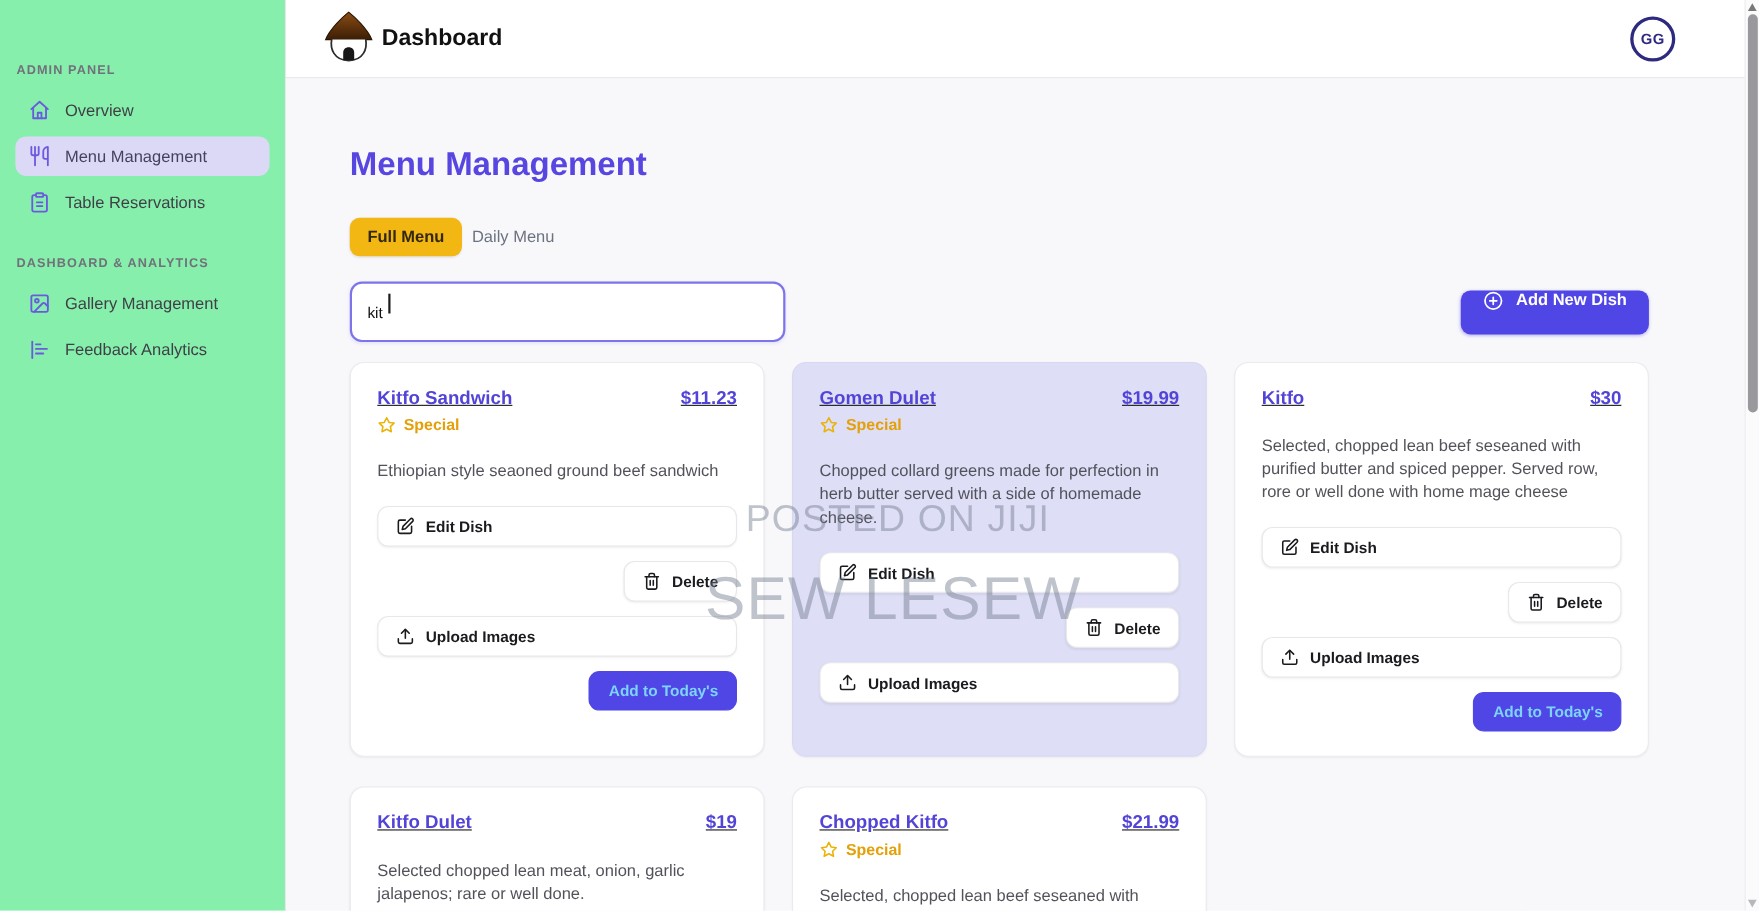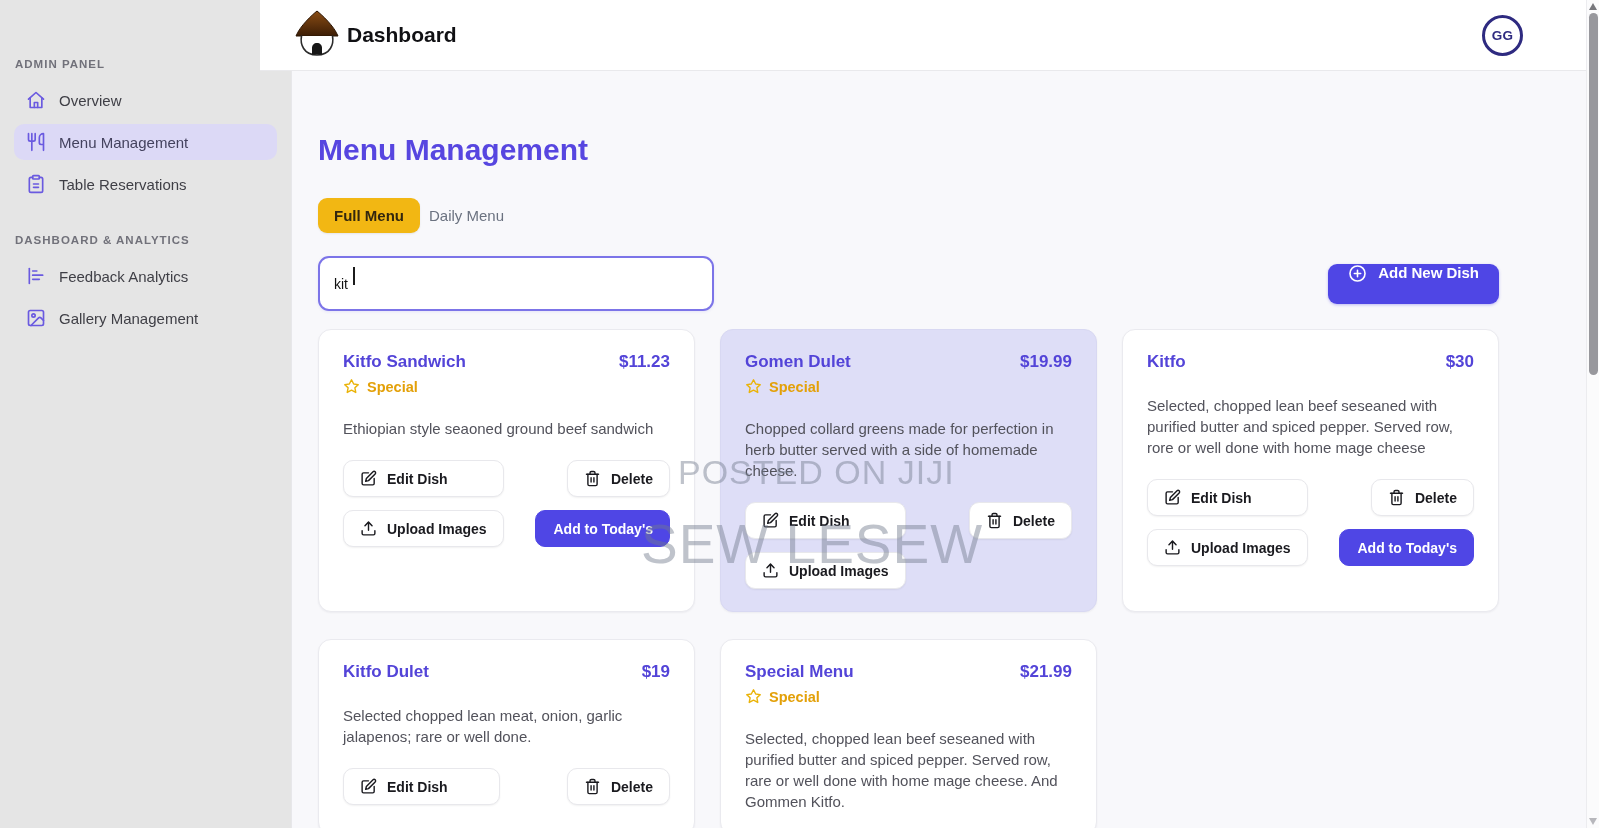--- a/index.html
+++ b/index.html
@@ -10,22 +10,22 @@
   }
   :root{
     --accent:#4F46E5; --accent-text:#5746E0; --amber:#F2B713; --special:#E3A008;
     --active-bg:#DCD9F6; --hl-card:#DEDEF7; --border:#E8E8EC;
   }
   .icon{display:inline-flex;}
   .icon svg{width:100%;height:100%;fill:none;stroke:currentColor;stroke-width:2;stroke-linecap:round;stroke-linejoin:round;}
 
   
   .sidebar{
-    position:absolute; left:0; top:0; bottom:0; width:292px;
-    background:#e5e5e5; border-right:1px solid #E7E7EA; padding-top:58px; z-index:10;
+    position:absolute; left:0; top:0; bottom:0; width:260px;
+    background:#86efac; border-right:1px solid #E7E7EA; padding-top:58px; z-index:10;
   }
   .side-label{
     margin:0 0 12px 15px; color:#71717A; font-size:11.5px; font-weight:700; letter-spacing:1px;
   }
   .side-section + .side-section{ margin-top:32px; }
   .side-item{
     display:flex; align-items:center; gap:13px; margin:0 14px 6px 14px;
     padding:8px 12px; border-radius:10px; font-size:15px; color:#3F3F46; cursor:pointer;
   }
   .side-item .icon{ width:20px; height:20px; color:#6A5AE0; flex:0 0 auto;}
@@ -76,34 +76,34 @@
   }
   .add-btn .icon{ width:19px; height:19px; color:#fff; }
 
   
   .grid{ display:grid; grid-template-columns:repeat(3,377px); column-gap:25px; row-gap:27px; }
   .card{
     background:#fff; border:1px solid #EAEAEF; border-radius:13px; padding:22px 24px;
     box-shadow:0 1px 2px rgba(16,24,40,.05);
   }
   .card.highlight{ background:var(--hl-card); border-color:#D8D8F2; }
-  .card-head{ display:flex; justify-content:space-between; align-items:baseline; }
+  .card-head{ display:flex; justify-content:space-between; align-items:baseline;text-decoration:underline; }
   .dish-name{ font-size:17px; font-weight:700; color:#5344D8; }
   .dish-price{ font-size:17px; font-weight:700; color:#5344D8; }
   .special{ display:flex; align-items:center; gap:7px; margin-top:6px; color:var(--special); font-size:14.5px; font-weight:600;}
   .special .icon{ width:17px; height:17px; color:#EAB308; }
   .desc{ margin-top:23px; font-size:15px; line-height:1.4; color:#52525B; }
-  .actions{ margin-top:21px; display:grid; grid-template-columns:1fr 1fr; row-gap:14px;gap:13px; }
+  .actions{ margin-top:21px; display:grid; grid-template-columns:1fr; row-gap:14px;gap:13px; }
   .actions .btn:nth-child(2n){ justify-self:end; }
   .btn{
     display:inline-flex; align-items:center; gap:10px; padding:9px 16px; border-radius:10px;
     font-size:14px; font-weight:600; cursor:pointer; font-family:inherit; white-space:nowrap;
   }
   .btn-outline{ background:#fff; border:1px solid var(--border); color:#1a1a1f; box-shadow:0 1px 2px rgba(0,0,0,.06);}
-  .btn-primary{ background:var(--accent); border:1px solid var(--accent); color:#ffffff;padding-left:17px; }
+  .btn-primary{ background:var(--accent); border:1px solid var(--accent); color:#7dd3fc;padding-left:17px; }
   .btn .icon{ width:17px; height:17px; }
 
   
   .watermark{ position:absolute; inset:0; pointer-events:none; z-index:50; color:rgba(113,122,140,.45); }
   .wm1{ position:absolute; left:678px; top:453px; font-size:34px; font-weight:400; letter-spacing:1px; }
   .wm2{ position:absolute; left:641px; top:512px; font-size:55px; font-weight:400; letter-spacing:1px; }
 
   
   .scrollbar{ position:absolute; right:0; top:0; bottom:0; width:13px; background:#FBFBFC; border-left:1px solid #ECECEF; z-index:100; }
   .sb-thumb{ position:absolute; top:13px; left:2px; width:9px; height:362px; background:#98989D; border-radius:5px; cursor:pointer;}
@@ -152,36 +152,36 @@
   </div>
 </div>
   </div>
 
   <div class="side-section">
     <div class="side-label">DASHBOARD &amp; ANALYTICS</div>
     <div class="side-items">
   <div class="side-item">
     <span class="icon">
             <svg viewBox="0 0 24 24">
-              <path d="M4 3v18"></path>
-              <path d="M8 6h5M8 11h12M8 16h8"></path>
+              <rect x="3" y="3" width="18" height="18" rx="2"></rect>
+              <circle cx="9" cy="9" r="2"></circle>
+              <path d="m21 15-3.1-3.1a2 2 0 0 0-2.8 0L6 21"></path>
             </svg>
           </span>
-    <span class="side-item-label">Feedback Analytics</span>
+    <span class="side-item-label">Gallery Management</span>
   </div>
 
   <div class="side-item">
     <span class="icon">
             <svg viewBox="0 0 24 24">
-              <rect x="3" y="3" width="18" height="18" rx="2"></rect>
-              <circle cx="9" cy="9" r="2"></circle>
-              <path d="m21 15-3.1-3.1a2 2 0 0 0-2.8 0L6 21"></path>
+              <path d="M4 3v18"></path>
+              <path d="M8 6h5M8 11h12M8 16h8"></path>
             </svg>
           </span>
-    <span class="side-item-label">Gallery Management</span>
+    <span class="side-item-label">Feedback Analytics</span>
   </div>
 </div>
   </div>
 </aside>
 
 <header class="header">
   <span class="logo">
     <svg viewBox="0 0 48 50">
       <defs>
         <linearGradient id="roofg" x1="0" y1="0" x2="0" y2="1">
@@ -393,21 +393,21 @@
                   <path d="M10 11v6M14 11v6"></path>
                 </svg>
               </span>
               <span>Delete</span>
             </button>
           </div>
   </article>
 
   <article class="card">
     <div class="card-head">
-      <h3 class="dish-name">Special Menu</h3>
+      <h3 class="dish-name">Chopped Kitfo</h3>
       <div class="dish-price">$21.99</div>
     </div>
     <div class="special">
       <span class="icon">
         <svg viewBox="0 0 24 24">
                 <polygon points="12 2.5 15.09 8.5 21.5 9.35 16.8 13.9 18 20.4 12 17.2 6 20.4 7.2 13.9 2.5 9.35 8.91 8.5"></polygon>
               </svg>
       </span>
       <span class="special-text">Special</span>
     </div>

